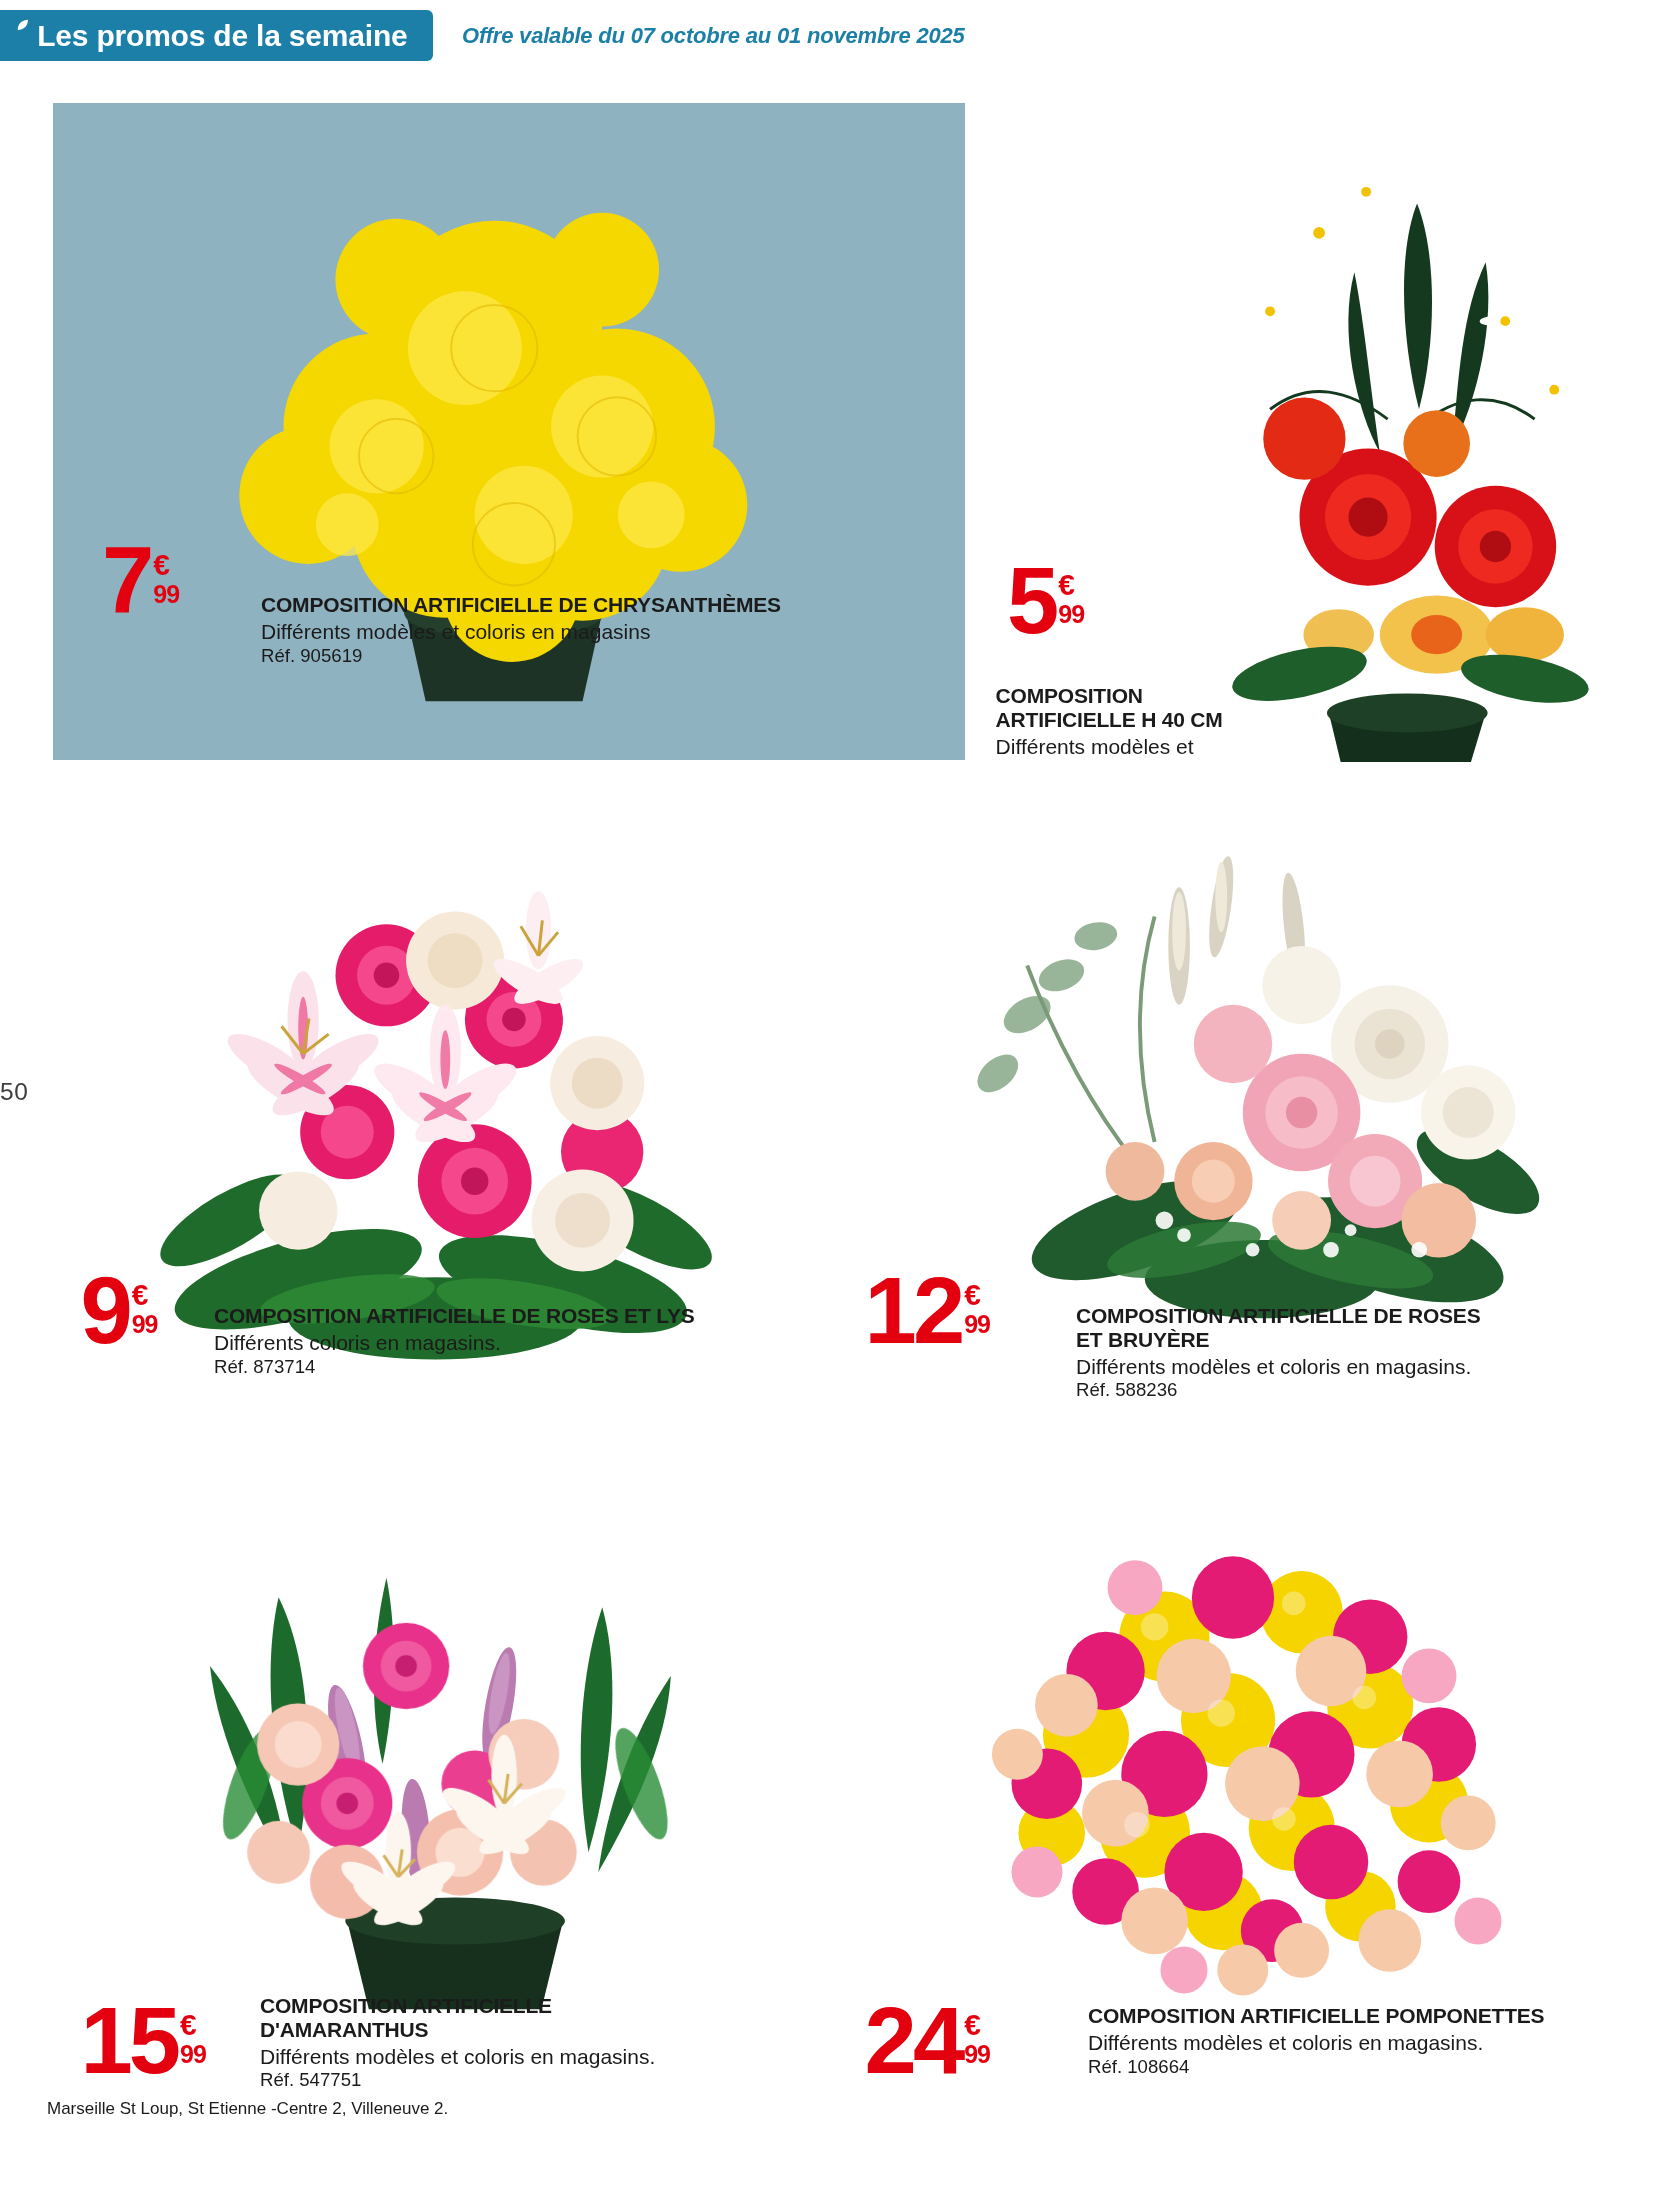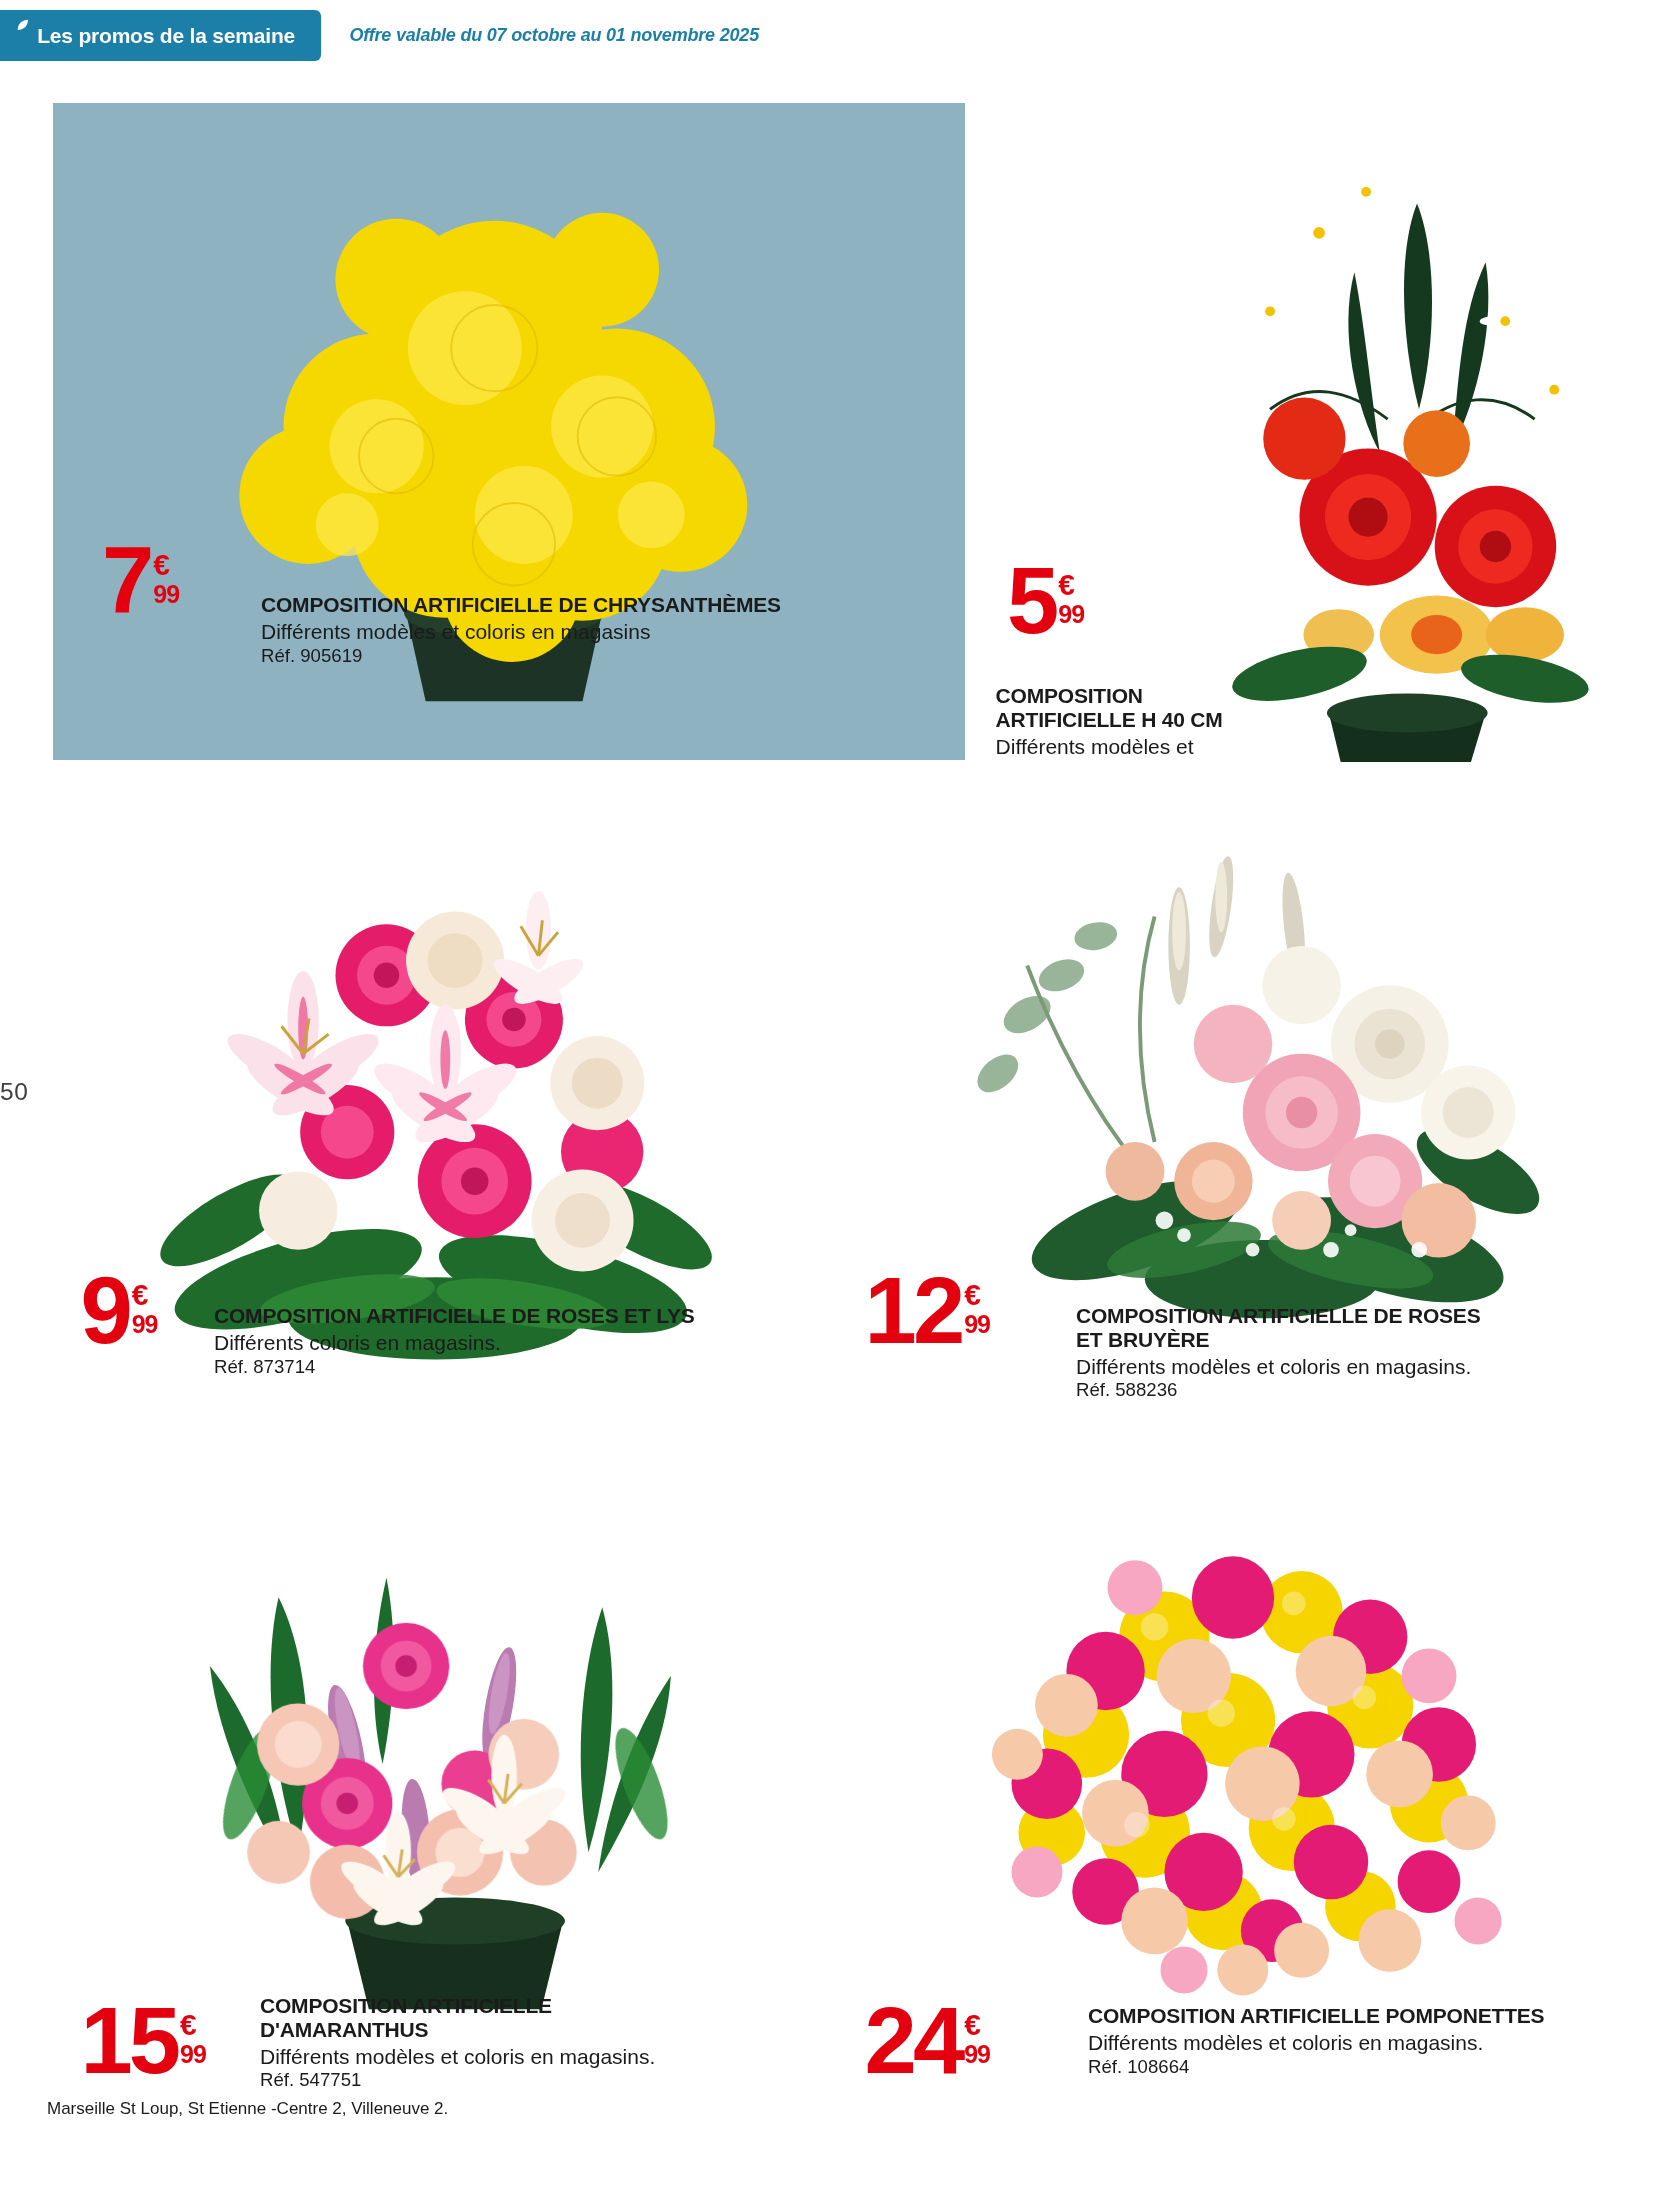--- a/index.html
+++ b/index.html
@@ -22,41 +22,41 @@
     top: 0;
     left: 0;
     width: 1676px;
     height: 71px;
     display: flex;
     align-items: center;
   }
   .header-badge {
     background: #1c7fa8;
     color: #ffffff;
-    font-size: 21px;
+    font-size: 30px;
     font-weight: bold;
     height: 51px;
     display: flex;
     align-items: center;
     padding: 0 25.5px 0 23.5px;
     border-radius: 0 5.9px 5.9px 0;
     margin-left: 0;
     letter-spacing: -0.2px;
     position: relative;
   }
   .header-badge .leaf {
     position: absolute;
     left: 15.7px;
     top: 7.8px;
     width: 13.7px;
     height: 13.7px;
   }
   .header-sub {
     color: #1c7fa8;
-    font-size: 18px;
+    font-size: 22px;
     font-weight: bold;
     font-style: italic;
     margin-left: 29px;
     letter-spacing: -0.2px;
   }
 
   
   .page-number {
     position: absolute;
     left: 0px;

